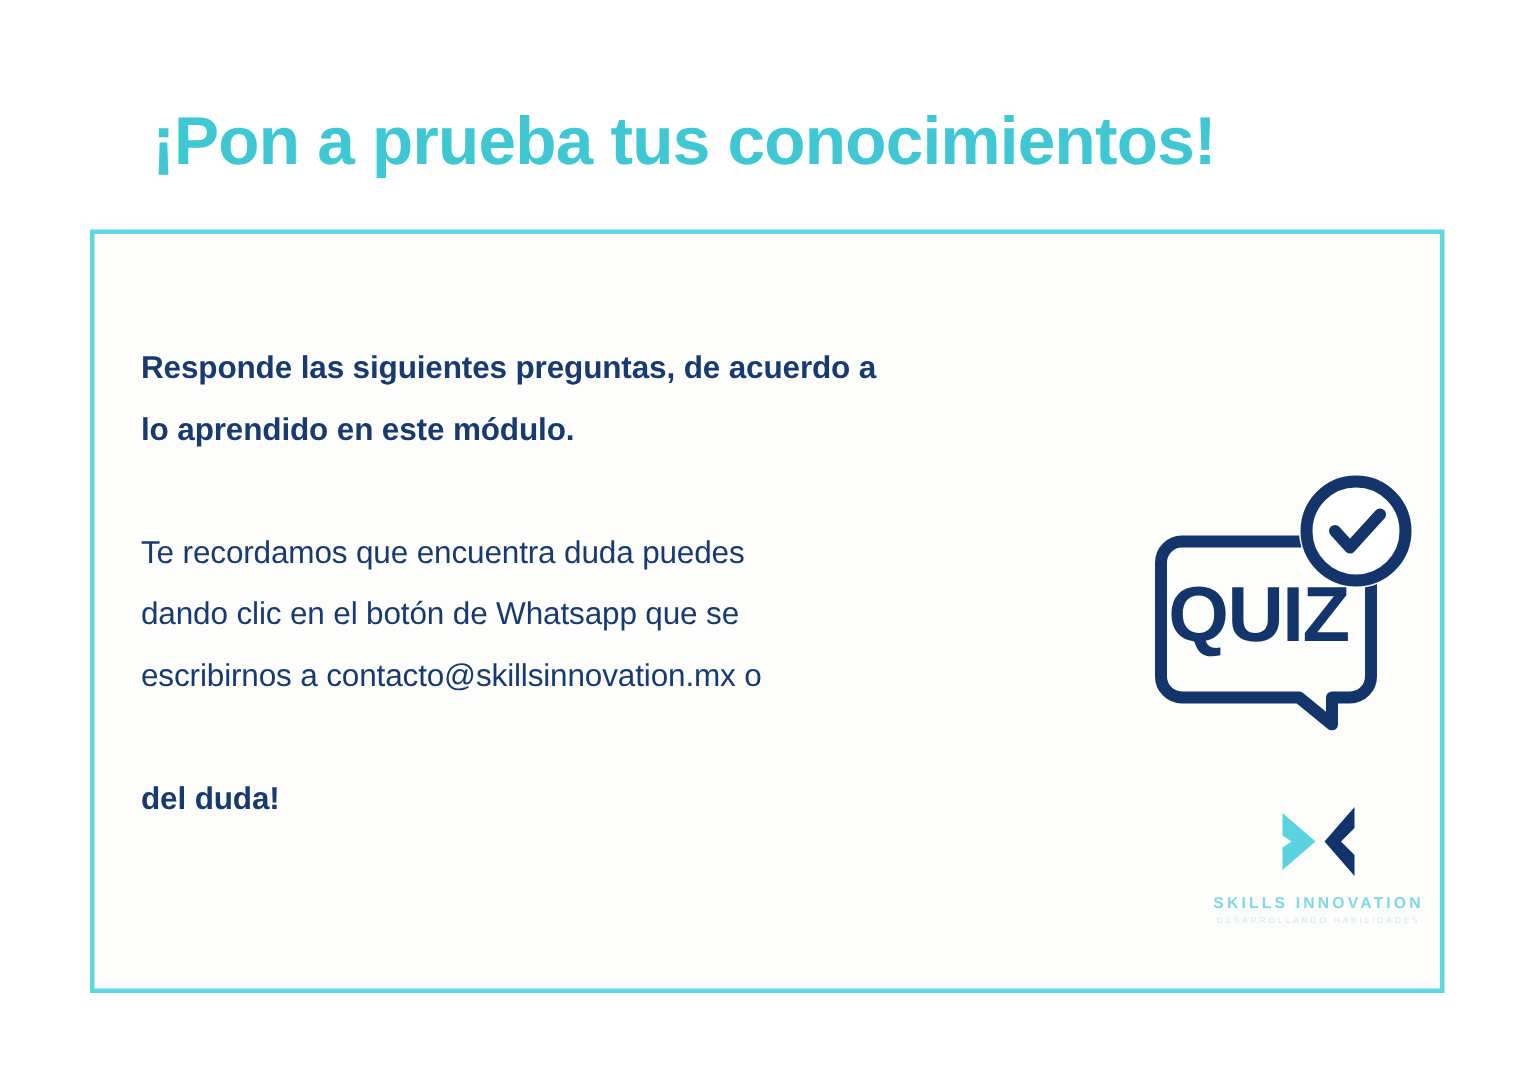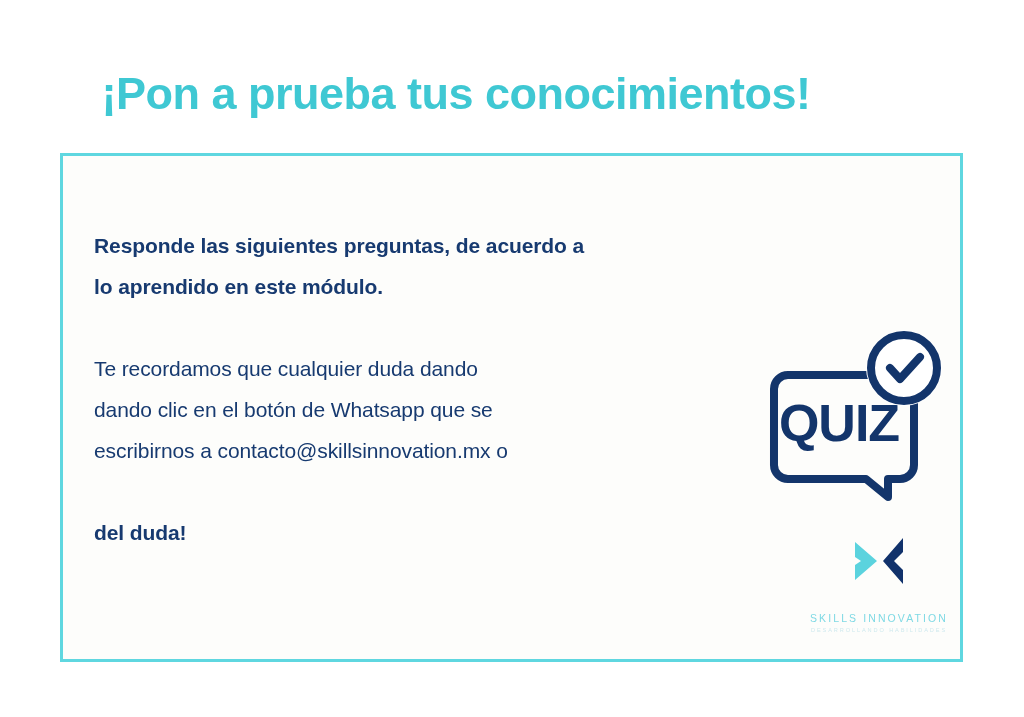--- a/index.html
+++ b/index.html
@@ -60,43 +60,43 @@
   }
   .para-bold { font-weight: 700; }
   .para-normal { font-weight: 400; }
   .para-gap-1 { height: 41px; }
   .para-gap-2 { height: 41px; }
 
   
   #quiz-illustration {
     position: absolute;
     left: 756px;
-    top: 326px;
+    top: 312px;
     width: 200px;
     height: 175px;
   }
   #quiz-illustration svg { display: block; }
 
   
   #brand-logo {
     position: absolute;
     left: 806px;
     top: 534px;
     width: 146px;
     height: 100px;
     text-align: center;
   }
   #logo-mark {
     display: block;
     margin: 0 auto;
   }
   #logo-wordmark {
-    margin-top: 23px;
+    margin-top: 7px;
     font-size: 10.5px;
-    font-weight: 400;
+    font-weight: 700;
     letter-spacing: 2.1px;
     color: #7ED9E4;
     white-space: nowrap;
   }
   #logo-tagline {
     margin-top: 3px;
     font-size: 5.6px;
     font-weight: 400;
     letter-spacing: 1.9px;
     color: #CFE9EE;
@@ -110,21 +110,21 @@
 
 <div id="quiz-card"></div>
 
 <div id="card-text">
 
   <p class="para-bold">Responde las siguientes preguntas, de acuerdo a</p>
   <p class="para-bold">lo aprendido en este módulo.</p>
 
   <div class="para-gap-1"></div>
 
-  <p class="para-normal">Te recordamos que cualquier duda dando</p>
+  <p class="para-normal">Te recordamos que encuentra duda puedes</p>
   <p class="para-normal">dando clic en el botón de Whatsapp que se</p>
   <p class="para-normal">escribirnos a contacto@skillsinnovation.mx o</p>
 
   <div class="para-gap-2"></div>
 
   <p class="para-bold">del duda!</p>
 </div>
 
 <div id="quiz-illustration">
   <svg width="200" height="175" viewBox="0 0 200 175" xmlns="http://www.w3.org/2000/svg">

